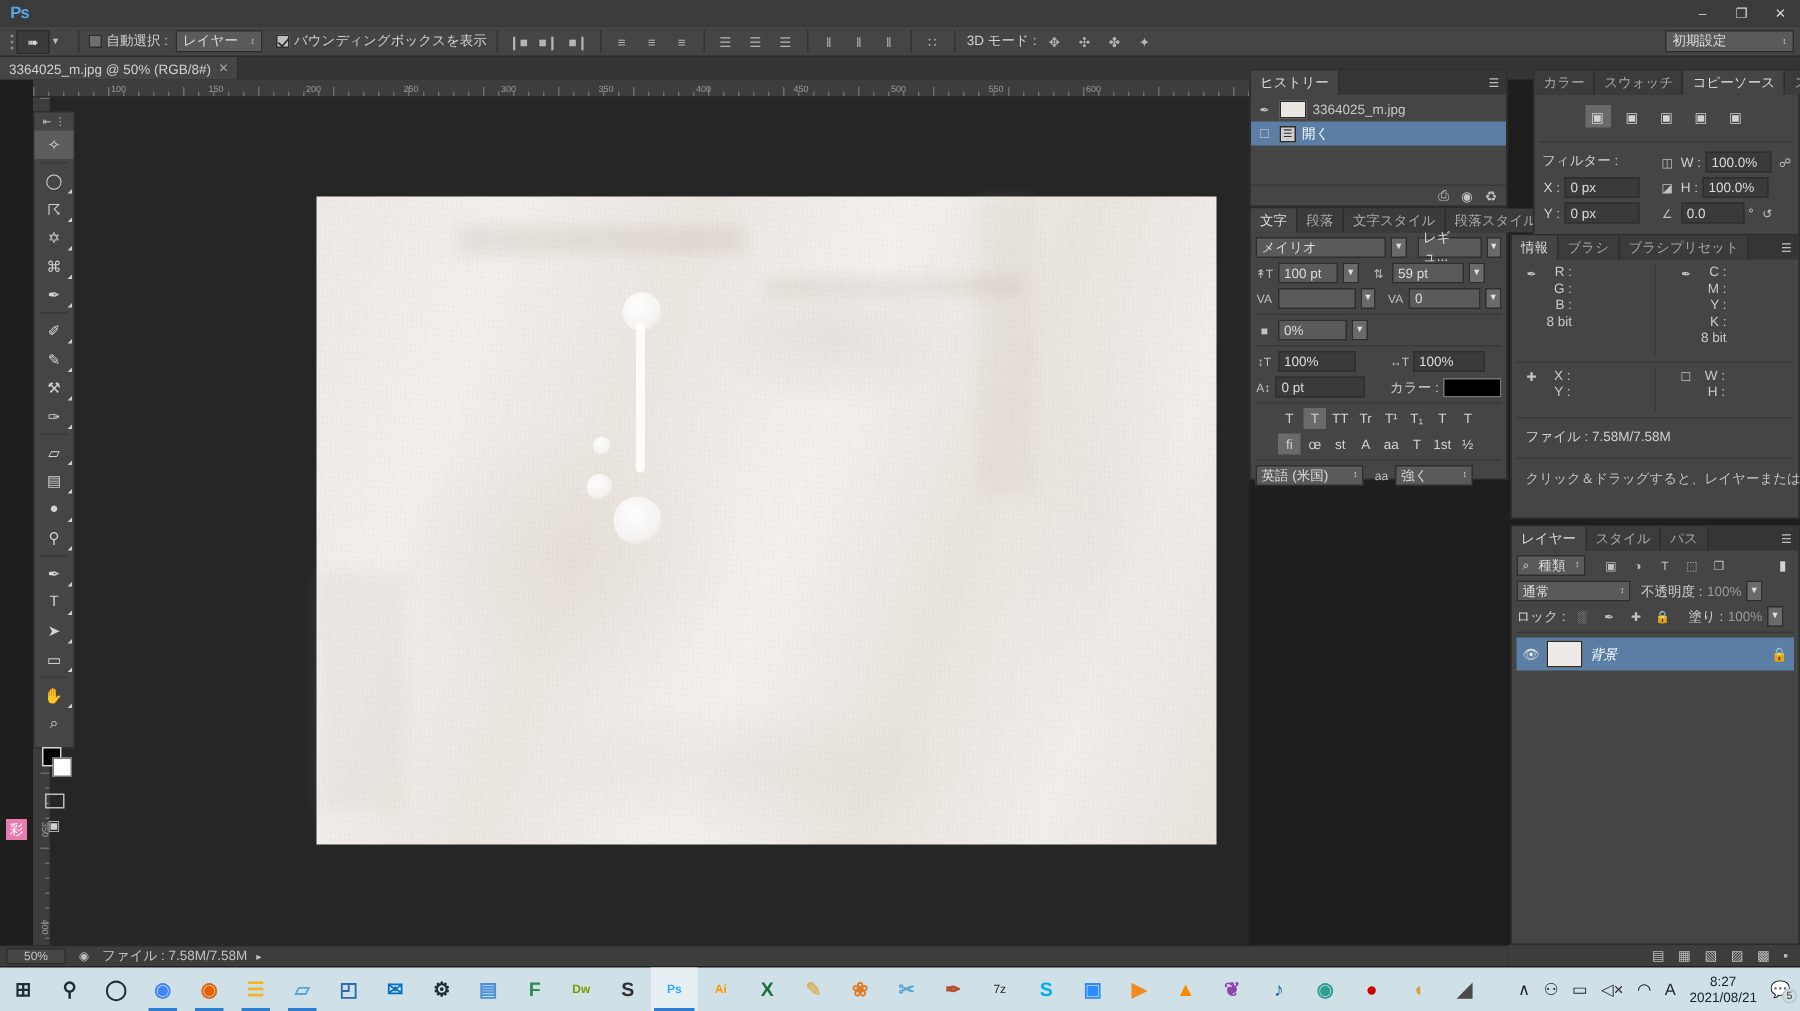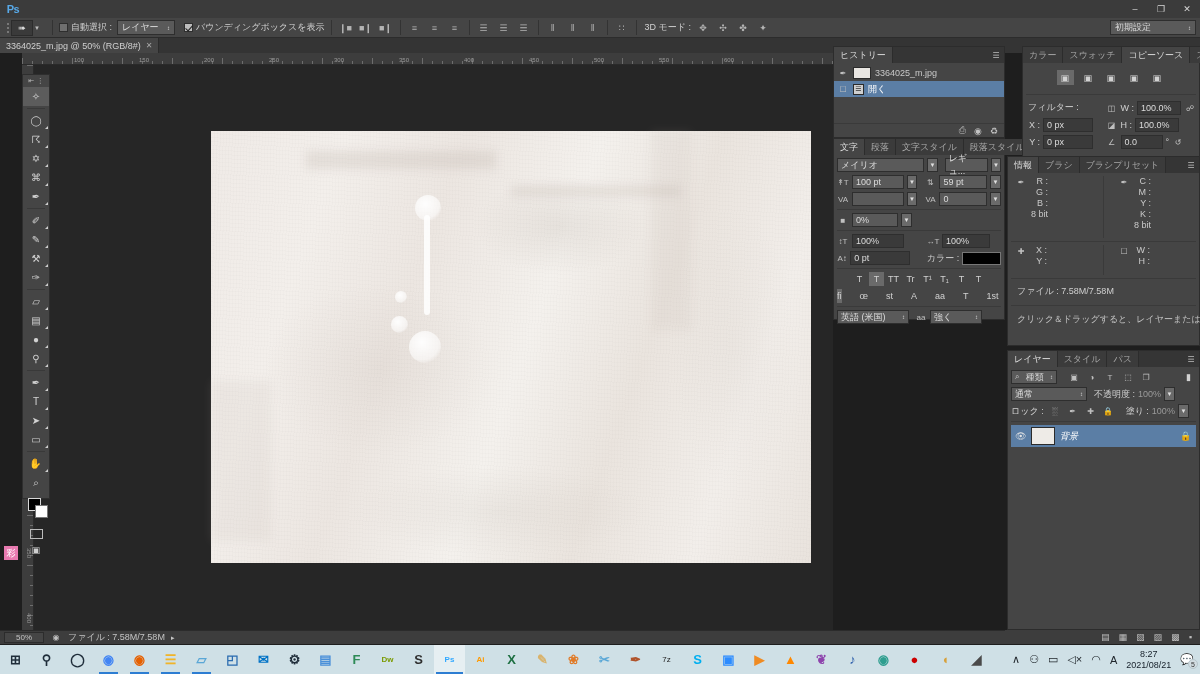--- a/index.html
+++ b/index.html
@@ -625,21 +625,21 @@
     </div>
     <div class="pbody">
       <div class="row">
         <div class="field" style="width:94px">メイリオ</div>
         <div class="fieldbtn">▼</div>
         <div class="field" style="width:46px;margin-left:4px">レギュ...</div>
         <div class="fieldbtn">▼</div>
       </div>
       <div class="row">
         <span class="ico">↟T</span>
-        <div class="field" style="width:52px">100 pt</div>
+        <div class="field" style="width:40px">100 pt</div>
         <div class="fieldbtn">▼</div>
         <span class="ico" style="margin-left:4px">⇅</span>
         <div class="field" style="width:48px">59 pt</div>
         <div class="fieldbtn">▼</div>
       </div>
       <div class="row">
         <span class="ico">VA</span>
         <div class="field" style="width:52px"></div>
         <div class="fieldbtn">▼</div>
         <span class="ico" style="margin-left:4px">VA</span>
@@ -669,21 +669,21 @@
       <div class="row" style="gap:2px;justify-content:center" id="style-row-1">
           <div class="tbtn">T</div>
           <div class="tbtn on">T</div>
           <div class="tbtn">TT</div>
           <div class="tbtn">Tr</div>
           <div class="tbtn">T¹</div>
           <div class="tbtn">T₁</div>
           <div class="tbtn">T</div>
           <div class="tbtn">T</div>
         </div>
-      <div class="row" style="gap:18px;justify-content:flex-start" id="style-row-2">
+      <div class="row" style="gap:2px;justify-content:center" id="style-row-2">
           <div class="tbtn on">fi</div>
           <div class="tbtn">œ</div>
           <div class="tbtn">st</div>
           <div class="tbtn">A</div>
           <div class="tbtn">aa</div>
           <div class="tbtn">T</div>
           <div class="tbtn">1st</div>
           <div class="tbtn">½</div>
         </div>
       <div class="divline"></div>

